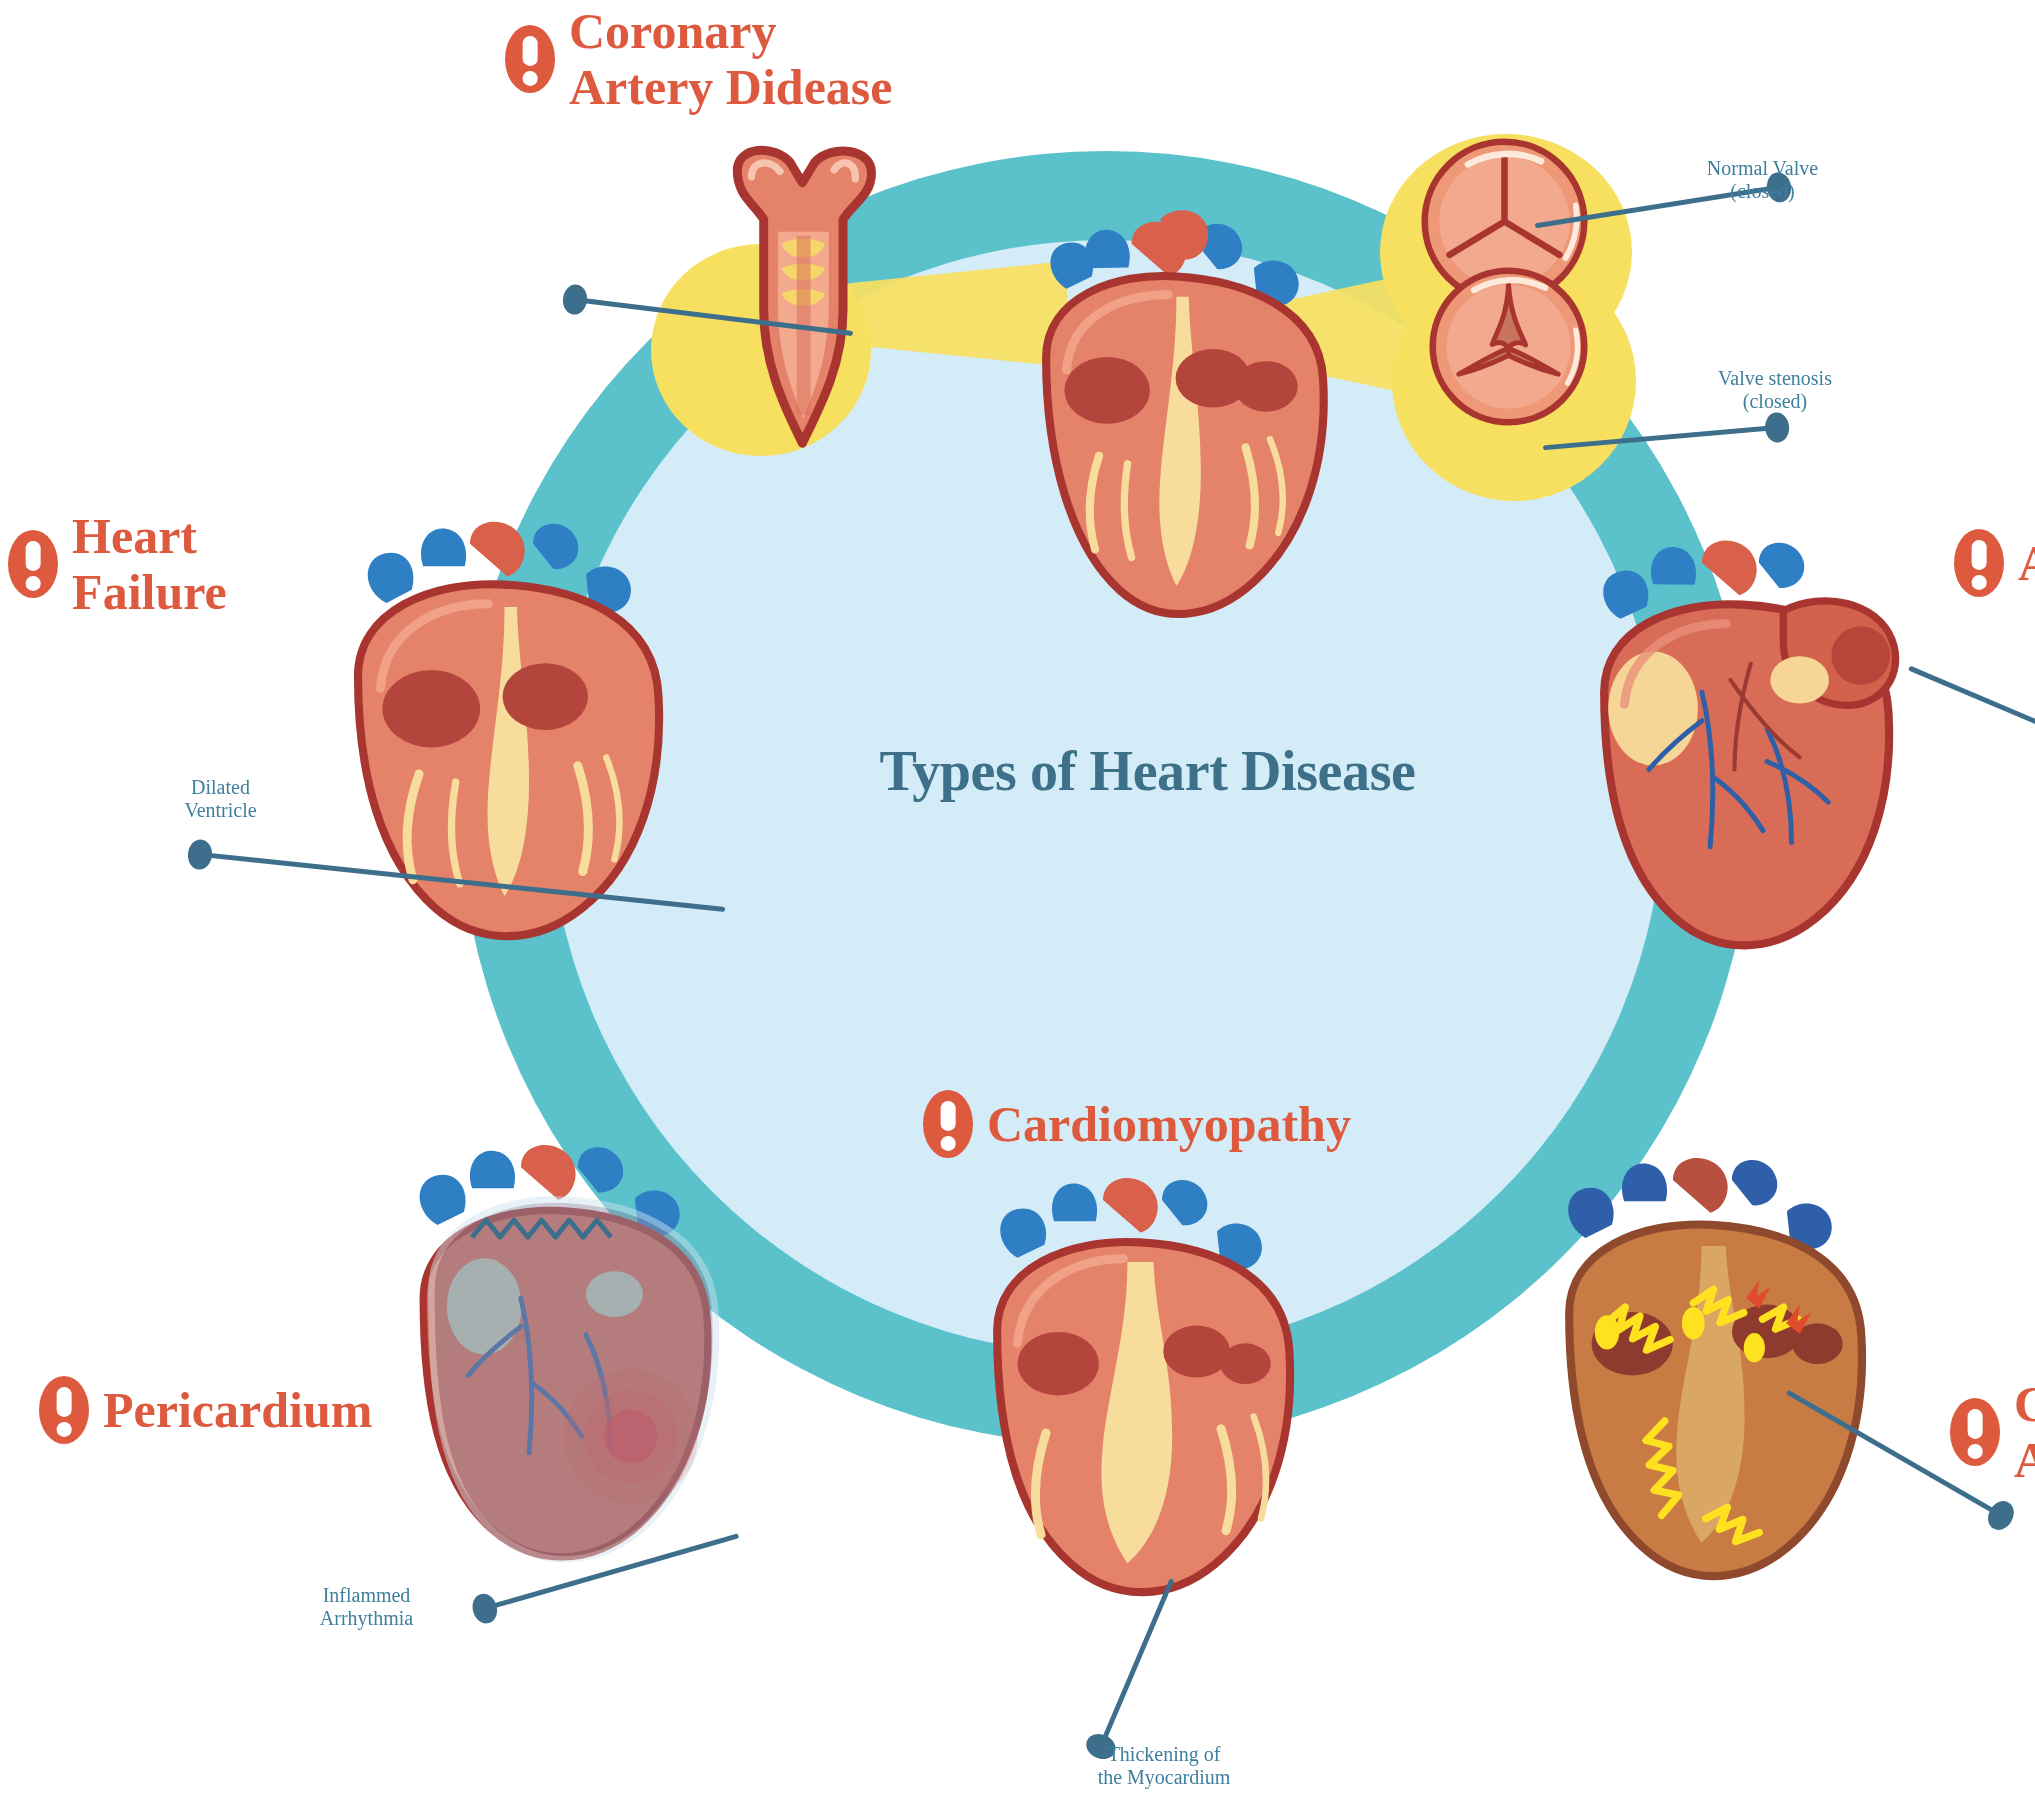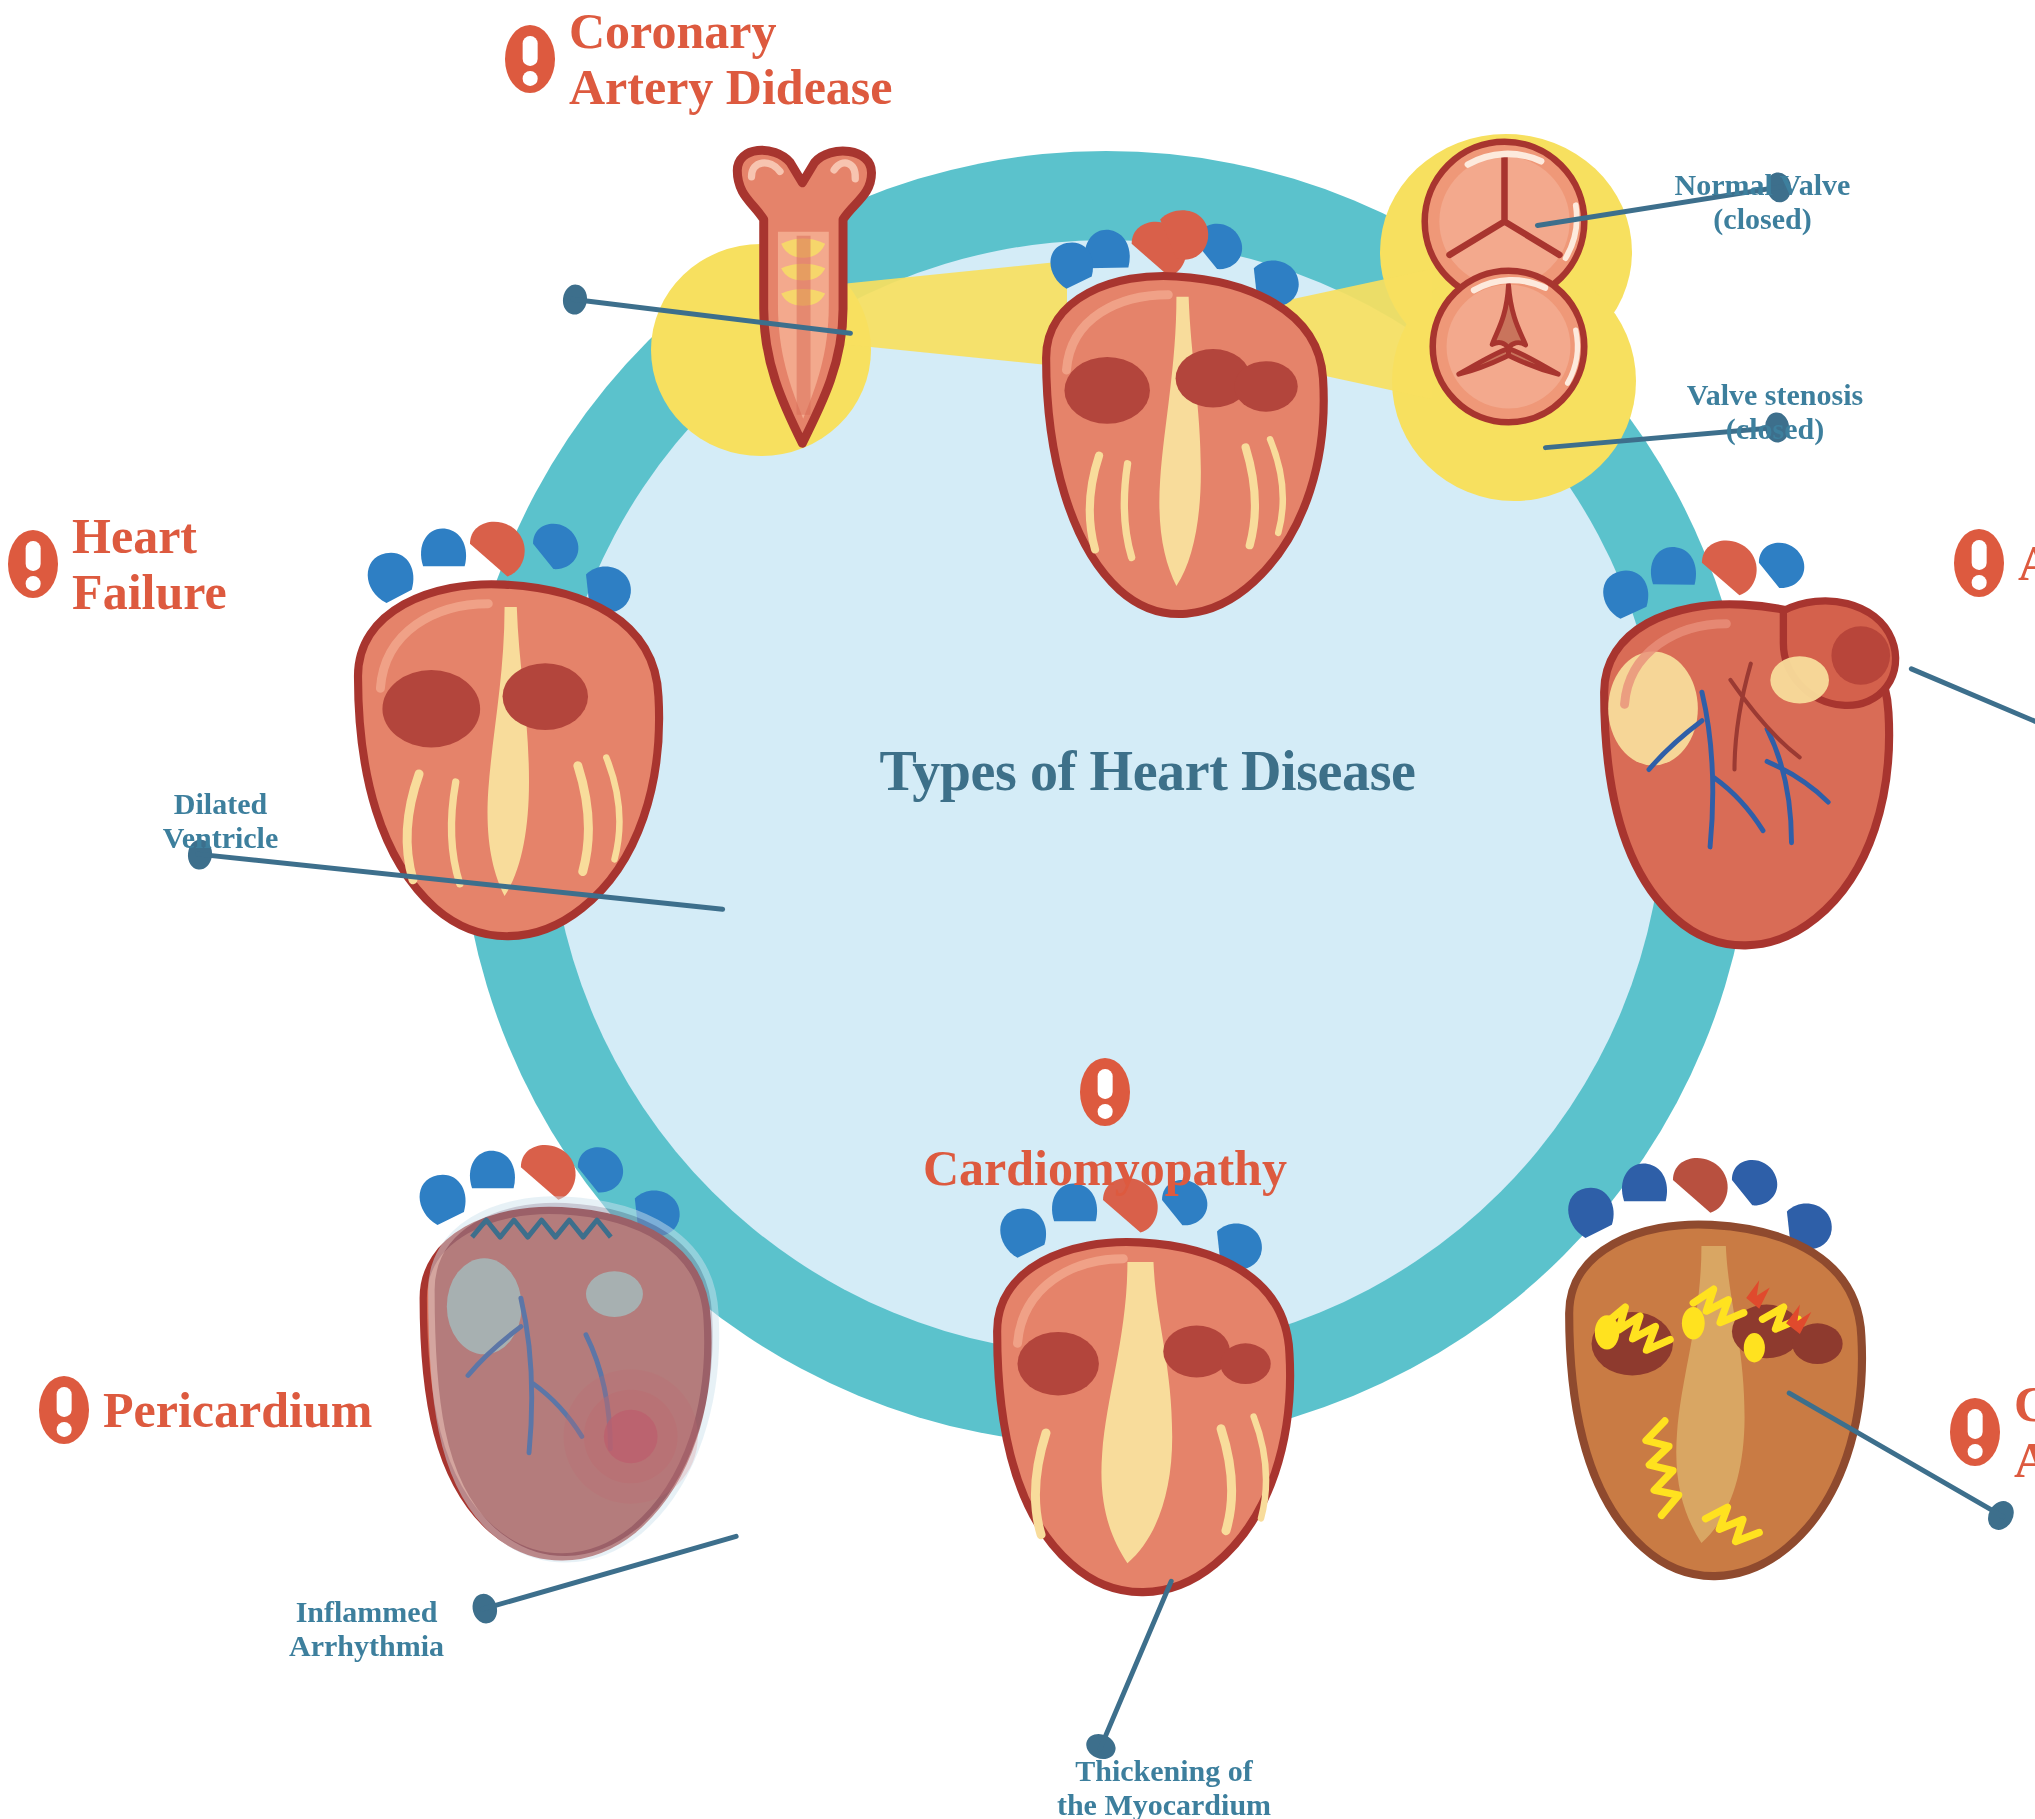--- a/index.html
+++ b/index.html
@@ -52,21 +52,21 @@
     width: 14.7px; height: 14.7px; border-radius: 50%; background: #fff;
   }
   .disease .dtext {
     color: #dd5a3f; font-weight: bold; font-size: 50px; line-height: 1.12;
     white-space: pre-line;
   }
 
   
   .callout {
     position: absolute;
-    color: #3d7f9d; font-weight: bold; font-size: 30px; line-height: 1.14;
+    color: #3d7f9d; font-weight: normal; font-size: 20px; line-height: 1.14;
     white-space: pre-line;
   }
   .ta-c { text-align: center; }
 
   
   .leader { position: absolute; transform-origin: 0 50%; }
   .leader .line {
     position: absolute; left: 0; top: 50%; transform: translateY(-50%);
     height: 5.3px; background: #3d6f8c; border-radius: 2.8px;
   }
@@ -370,21 +370,21 @@
     <div class="badge"></div>
     <div class="dtext">Aneurysm</div>
   </div>
 
   <div class="disease" style="left:1950px; top:1376px;">
     <div class="badge"></div>
     <div class="dtext">Cardiac
 Arrhythmia</div>
   </div>
 
-  <div class="disease" style="left:923px; top:1058px;flex-direction:column;">
+  <div class="disease" style="left:923px; top:1090px;">
     <div class="badge"></div>
     <div class="dtext">Cardiomyopathy</div>
   </div>
 
   <div class="disease" style="left:39px; top:1376px;">
     <div class="badge"></div>
     <div class="dtext">Pericardium</div>
   </div>
 
   <div class="disease" style="left:8.1px; top:508px;">

